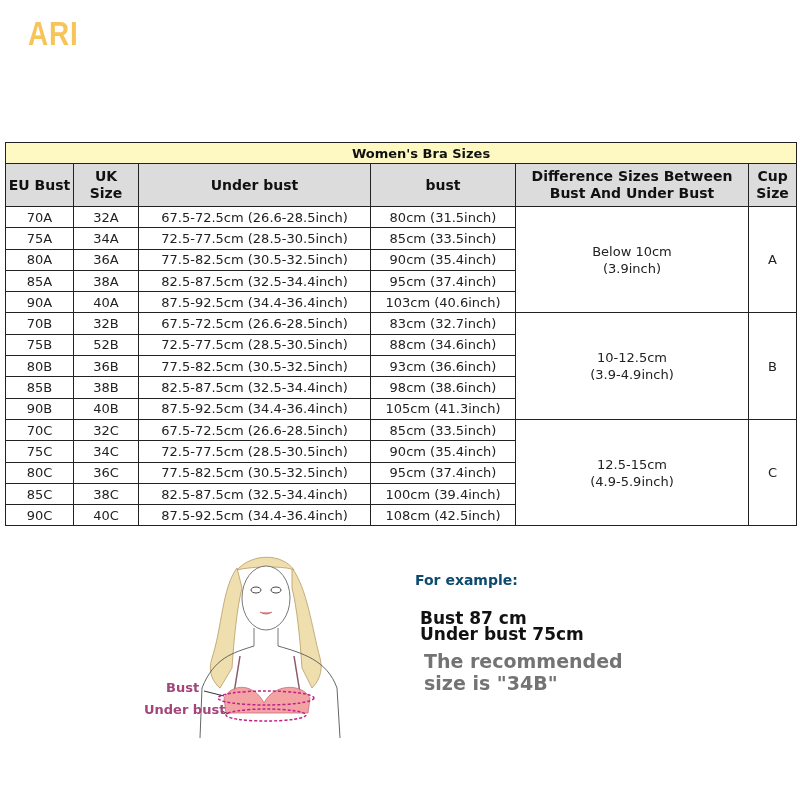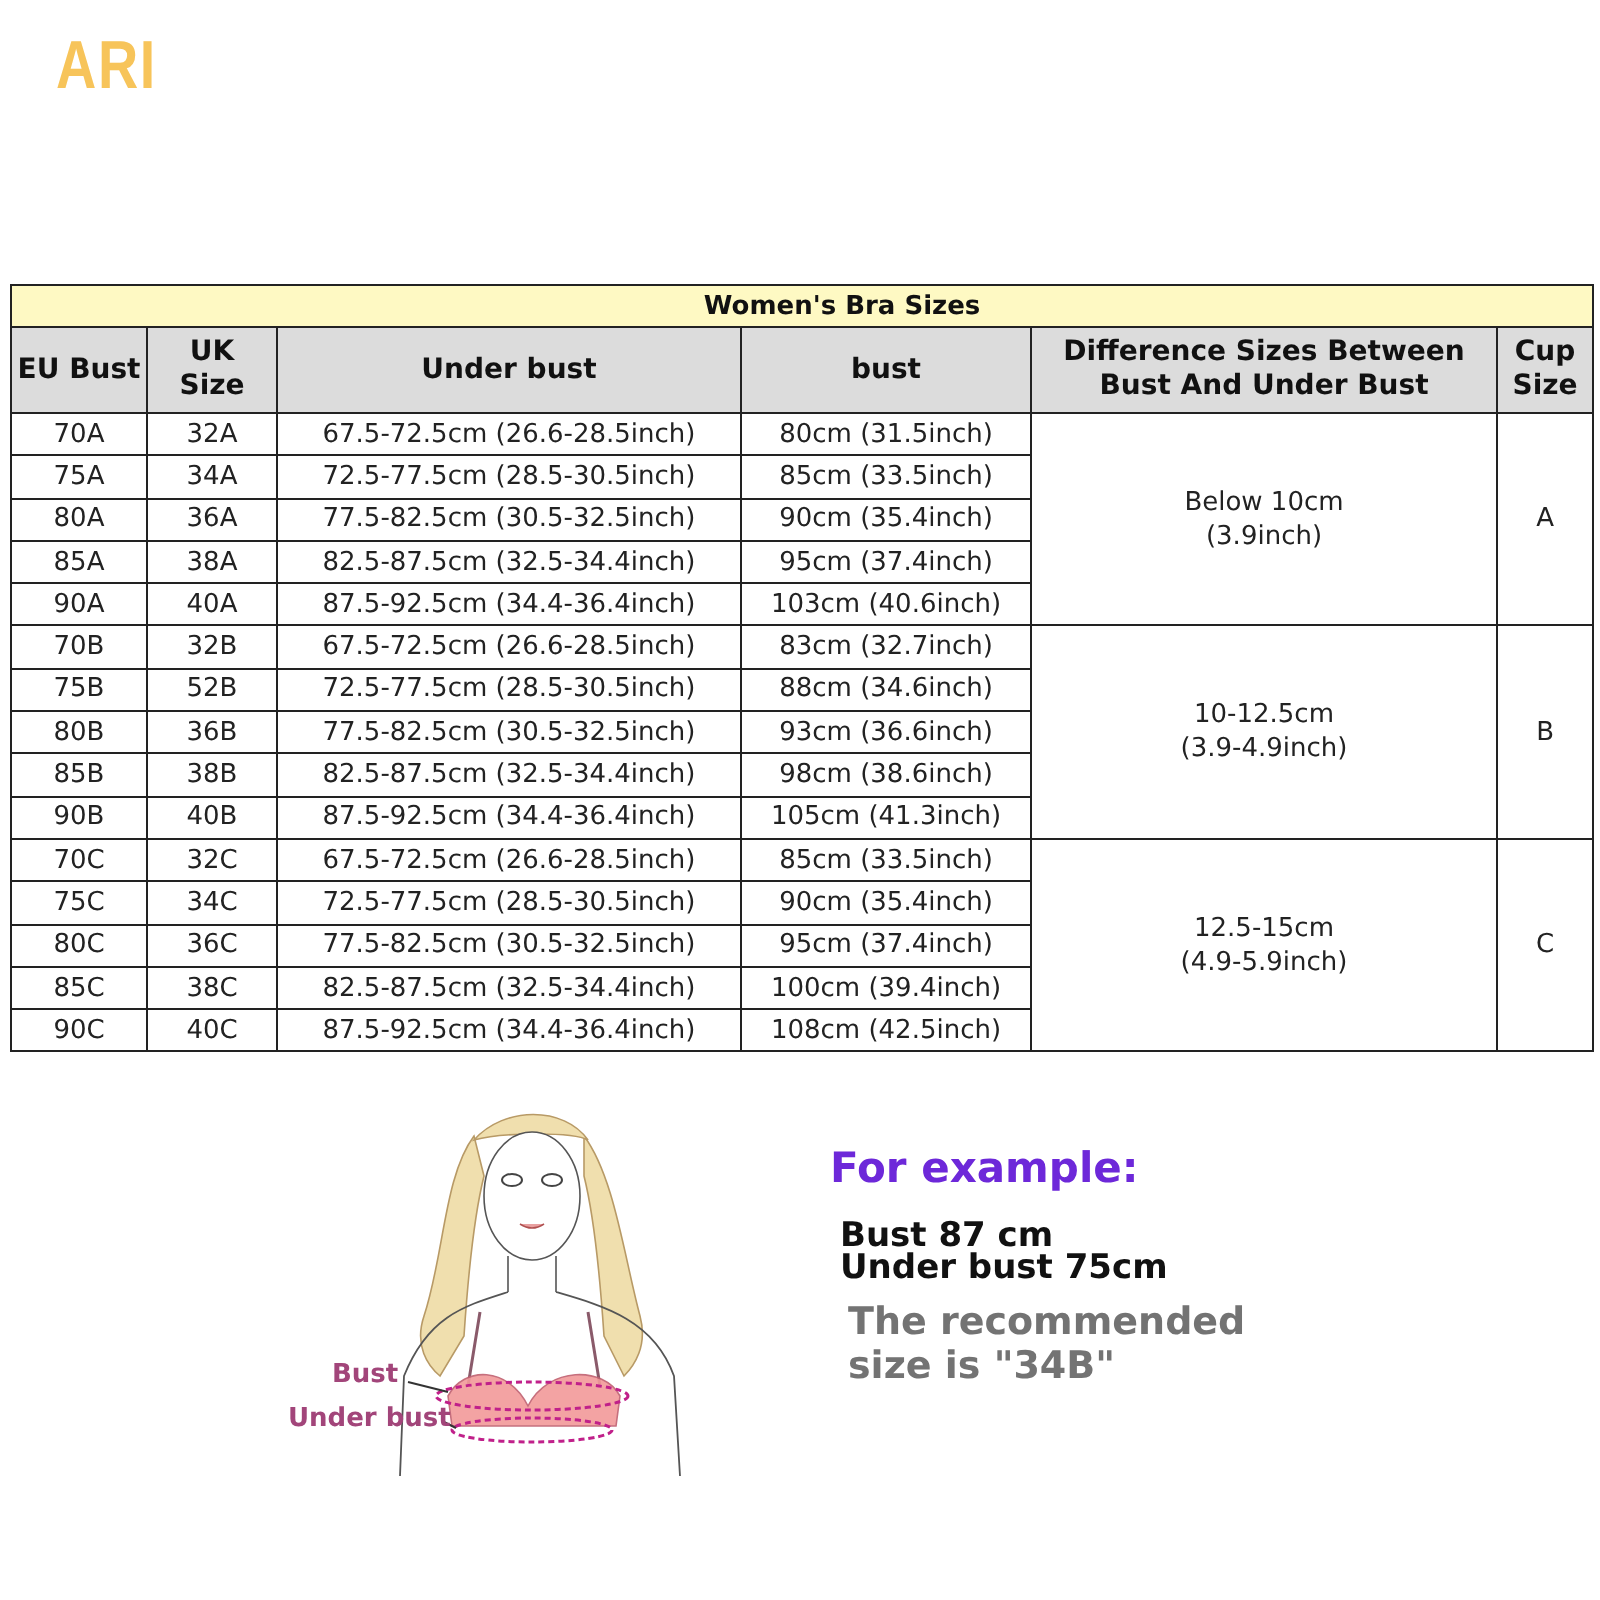--- a/index.html
+++ b/index.html
@@ -6,21 +6,21 @@
   body { width:800px; height:800px; position:relative; overflow:hidden; font-family:"DejaVu Sans", sans-serif; color:#111; }
   .logo { position:absolute; left:28px; top:14px; font-family:"Liberation Sans", sans-serif; font-weight:bold; font-size:34px; color:#f7c45a; letter-spacing:1px; transform:scaleX(0.82); transform-origin:left top; }
   table.sizes { position:absolute; left:5px; top:142px; width:791px; border-collapse:collapse; table-layout:fixed; font-size:13px; }
   table.sizes td, table.sizes th { border:1.5px solid #222; padding:0; text-align:center; vertical-align:middle; white-space:nowrap; overflow:hidden; }
   .title-row th { background:#fef9c3; height:20px; font-weight:bold; font-size:13px; }
   .head-row th { background:#dcdcdc; height:42px; font-weight:bold; font-size:14px; line-height:17px; }
   .data-row td { height:20.3px; font-size:13px; color:#222; }
   .merged { font-size:13px; line-height:17px; color:#222; }
   .figure { position:absolute; left:142px; top:548px; width:230px; height:190px; background:#fff; }
   .fig-label { position:absolute; font-family:"DejaVu Sans", sans-serif; font-weight:bold; color:#a2457a; font-size:13px; }
-  .example-title { position:absolute; left:415px; top:572px; font-weight:bold; font-size:21px; color:#6d28d9; }
+  .example-title { position:absolute; left:415px; top:572px; font-weight:bold; font-size:14px; color:#0c4a6e; }
   .example-line { position:absolute; left:420px; font-size:17px; font-weight:bold; color:#111; }
   .rec { position:absolute; left:424px; font-weight:bold; font-size:19px; color:#737373; line-height:22px; }
 </style>
 </head>
 <body>
 
 <div class="logo">ARI</div>
 
 <table class="sizes">
   <colgroup>

